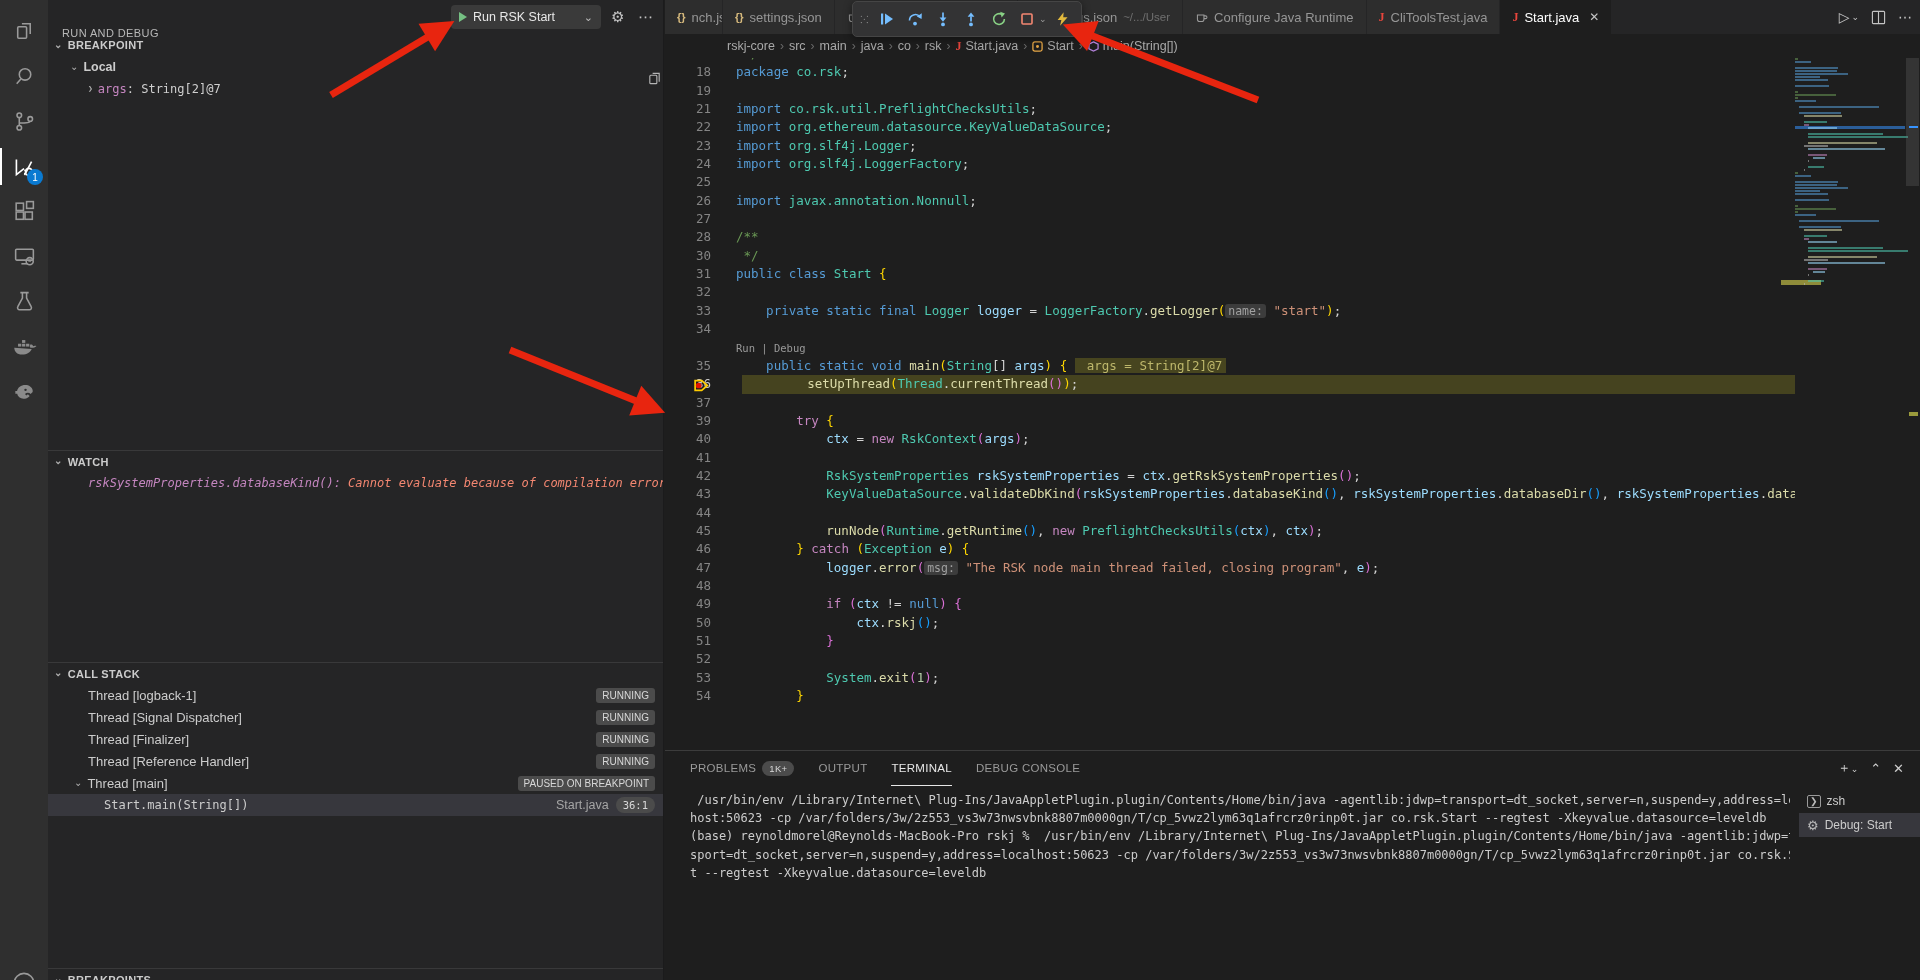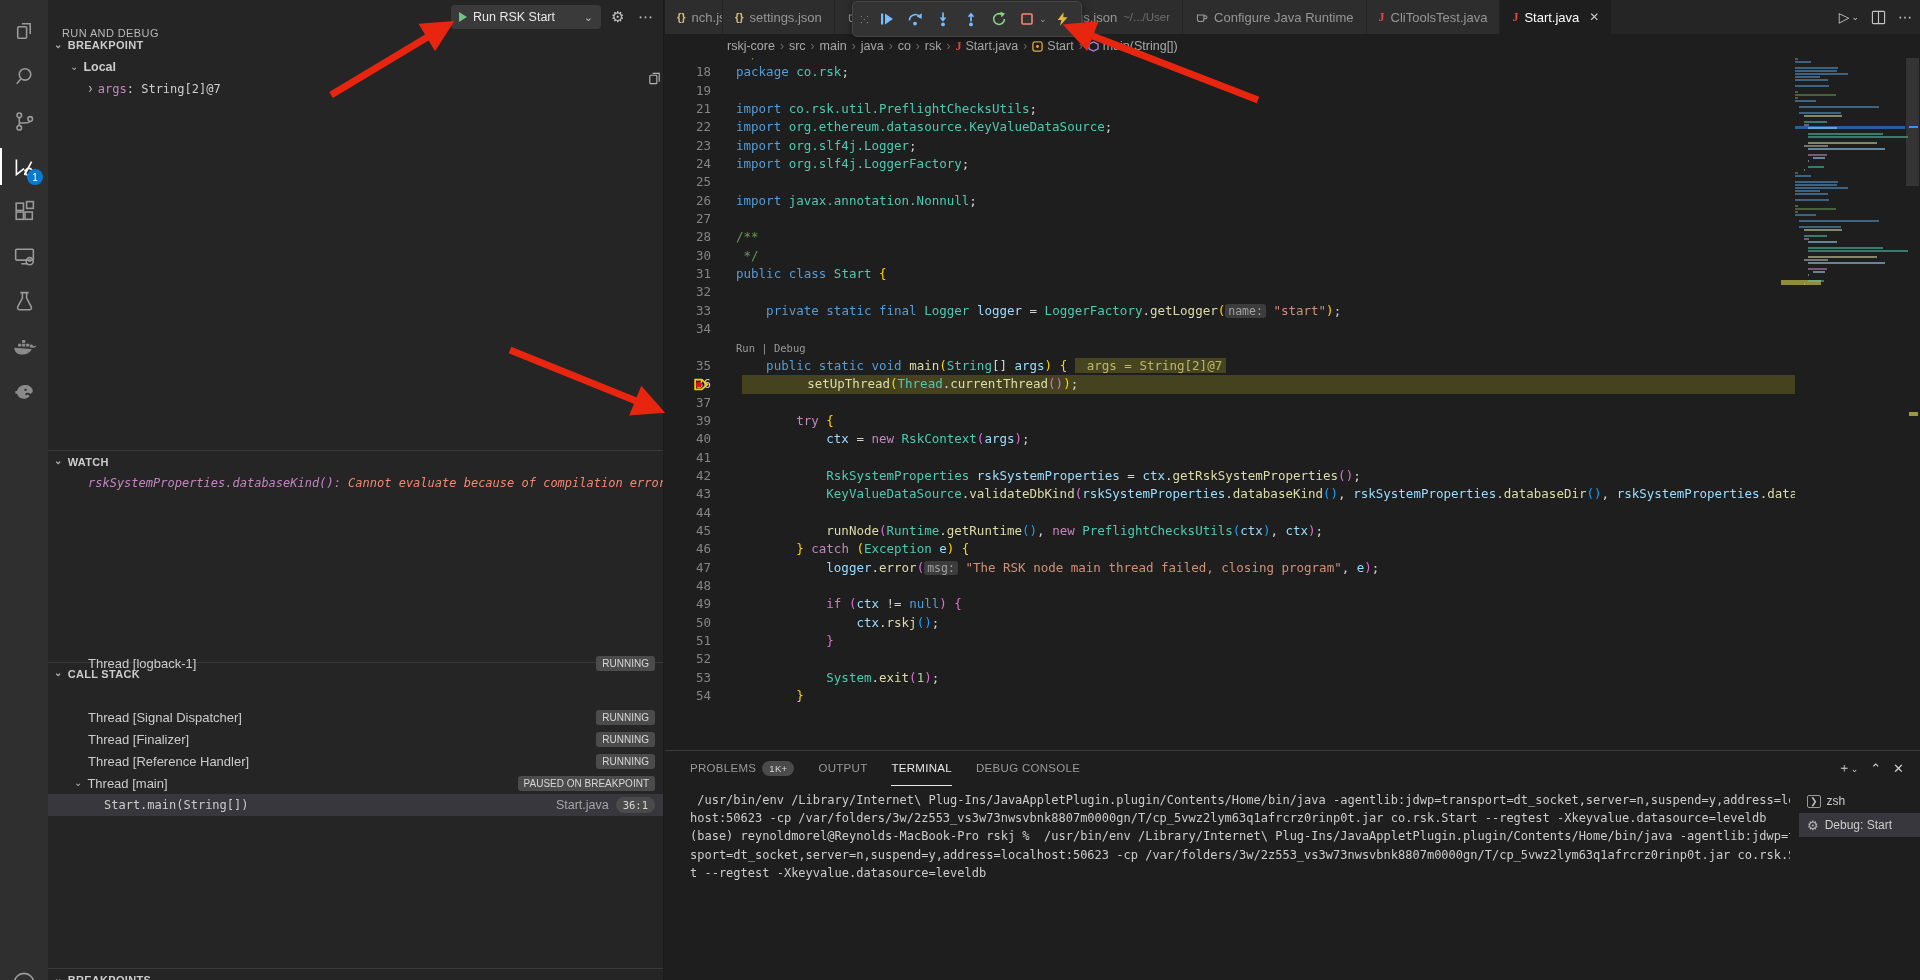--- a/index.html
+++ b/index.html
@@ -67,21 +67,21 @@
   
   #breadcrumb{position:absolute;left:0;top:34px;right:0;height:24px;background:#1e1e1e;display:flex;align-items:center;
     padding-left:62px;font-size:12.5px;color:#a9a9a9;gap:5px;white-space:nowrap;}
   .bc-sep{color:#6a6a6a;font-size:12px;}
   .bc-item{display:flex;align-items:center;gap:4px;cursor:pointer;}
   #pages-icon{position:absolute;left:-18px;top:37px;color:#b89500;cursor:pointer;z-index:6;}
 
   
   #editor{position:absolute;left:0;top:58px;right:0;height:692px;overflow:hidden;background:#1e1e1e;}
   #code{position:absolute;left:0;top:-13px;right:125px;}
-  .crow{position:relative;height:18.35px;display:flex;align-items:flex-start;font-size:12.5px;line-height:18.35px;cursor:text;}
+  .crow{position:relative;height:18.35px;display:flex;align-items:flex-end;font-size:12.5px;line-height:18.35px;cursor:text;}
   .crow .gut{width:46px;flex:none;text-align:right;color:#858585;font-family:"DejaVu Sans Mono",monospace;font-size:12.5px;}
   .crow .bpbox{width:18px;flex:none;height:18px;position:relative;margin-left:2px;}
   .crow .ct{flex:1;white-space:pre;font-family:"DejaVu Sans Mono",monospace;overflow:hidden;padding-left:5px;height:18.35px;}
   .crow.cur .ct{background:#45431f;margin-left:11px;}
   .crow.cur .gut{color:#c8c8c8;}
   .lens{font-size:10.5px;color:#999999;font-family:"Liberation Sans",sans-serif;padding-left:35px;cursor:pointer;}
   .inline-val{background:#47451f;color:#bdb76b;margin-left:8px;padding:0 4px;}
   .tk-k{color:#569cd6}.tk-c{color:#c586c0}.tk-t{color:#4ec9b0}.tk-f{color:#dcdcaa}.tk-v{color:#9cdcfe}
   .tk-s{color:#ce9178}.tk-m{color:#6a9955}.tk-p{color:#d4d4d4}.tk-n{color:#b5cea8}
   .tk-g{color:#ffd700}.tk-q{color:#da70d6}.tk-u{color:#179fff}
@@ -225,21 +225,21 @@
     </div>
     <div class="sb-row" style="top:472px;padding-left:40px;">
       <span class="watch-err" style="white-space:nowrap;"><span class="watch-expr">rskSystemProperties.databaseKind():</span><span> Cannot evaluate because of compilation error(s): rsk…</span></span>
     </div>
 
     <div class="sb-section-header" style="top:662px;">
       <span class="twisty">⌄</span>
       <span>CALL STACK</span>
     </div>
     <div id="callstack-rows">
-        <div class="cs-row" style="top: 652px; gap: 16px;">
+        <div class="cs-row" style="top: 684px; gap: 16px;">
           <span class="grow">Thread [logback-1]</span>
           <span class="badge">RUNNING</span>
         </div>
         <div class="cs-row" style="top: 706px;">
           <span class="grow">Thread [Signal Dispatcher]</span>
           <span class="badge">RUNNING</span>
         </div>
         <div class="cs-row" style="top: 728px;">
           <span class="grow">Thread [Finalizer]</span>
           <span class="badge">RUNNING</span>

